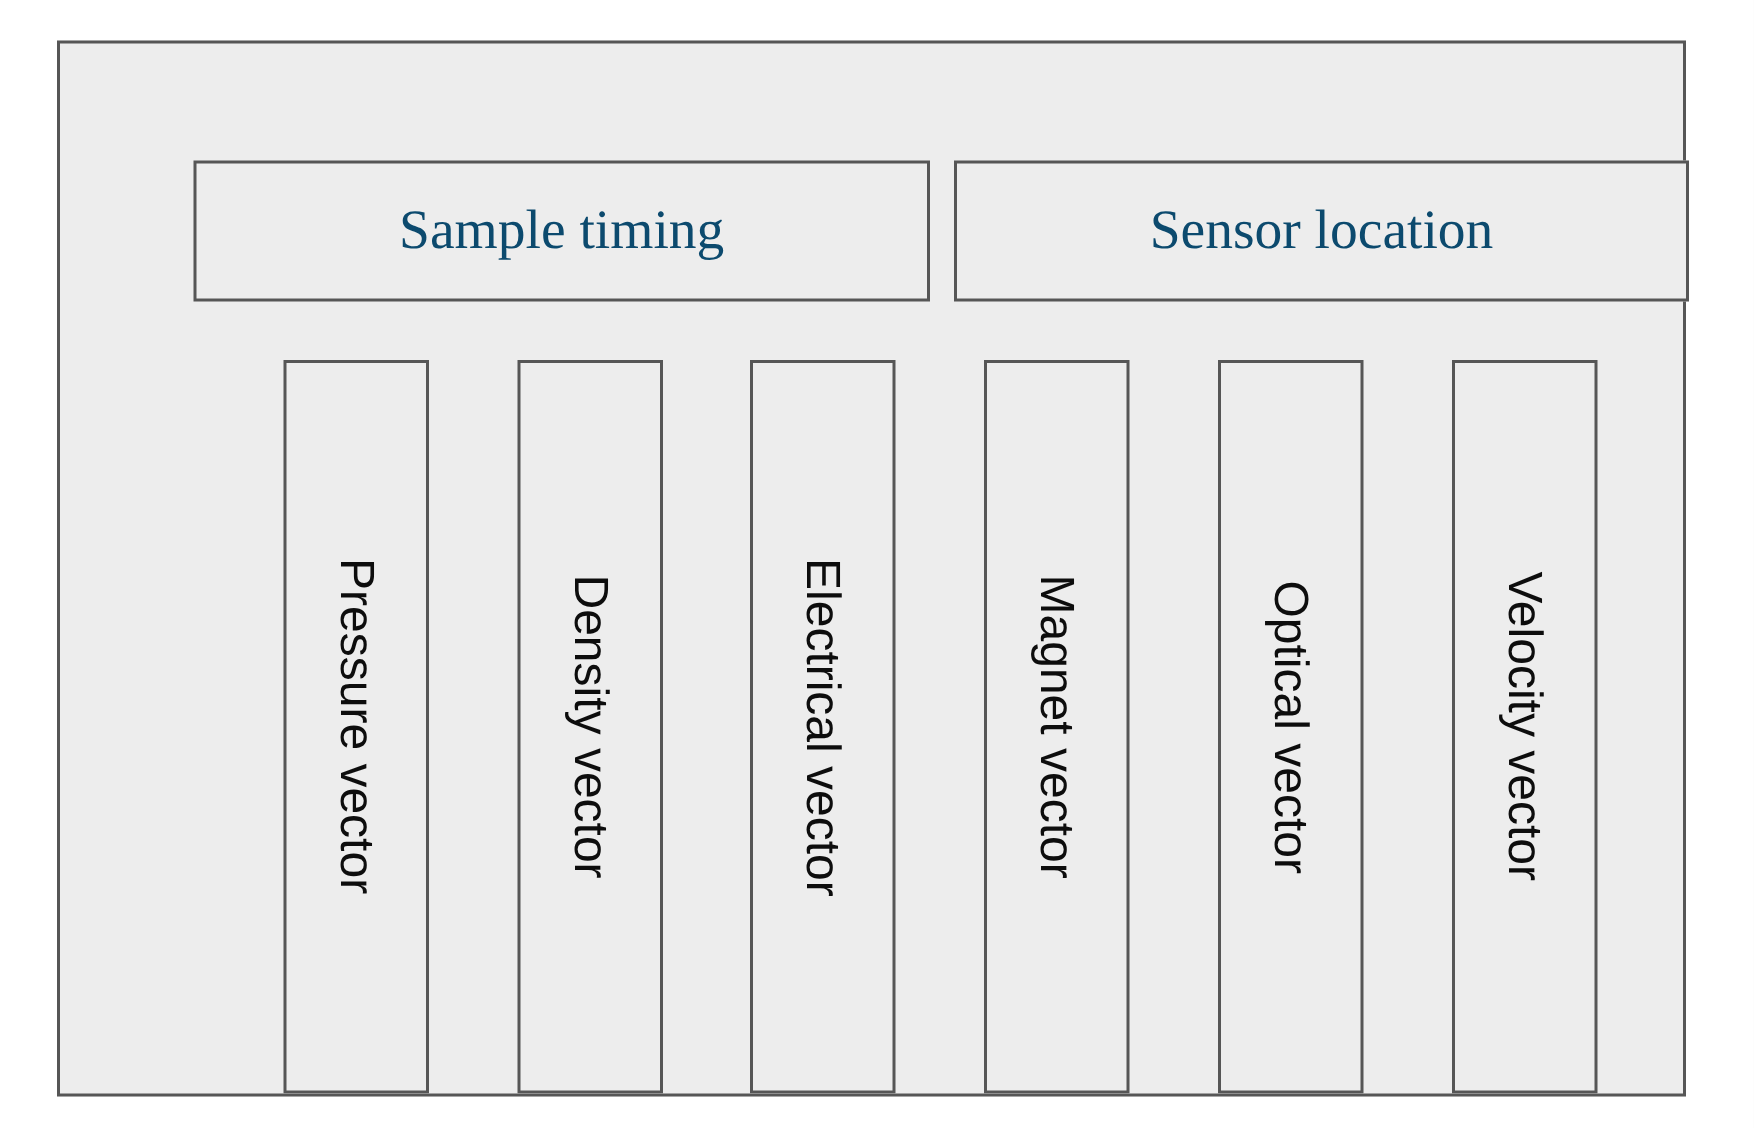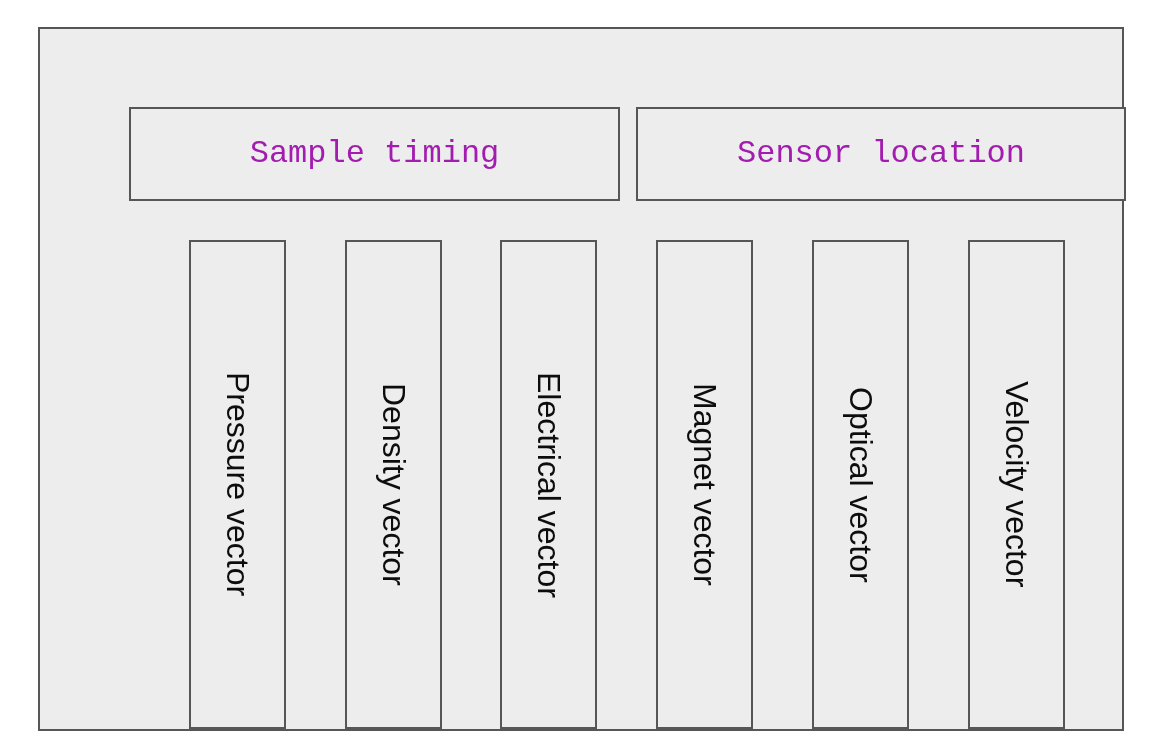--- a/index.html
+++ b/index.html
@@ -38,24 +38,24 @@
   .header-box {
     position: absolute;
     box-sizing: border-box;
     background: #ededed;
     border: 2px solid #565656;
     display: flex;
     align-items: center;
     justify-content: center;
   }
   .header-box .header-label {
-    font-size: 32px;
+    font-size: 37px;
     line-height: 1.1;
-    color: #a21caf;
-    font-family: Liberation Mono, monospace;
+    color: #0c4a6e;
+    font-family: Liberation Serif, serif;
     white-space: nowrap;
   }
 
   #header-sample-timing {
     left: 89px;
     top: 78px;
     width: 491px;
     height: 94px;
   }
   #header-sensor-location {

